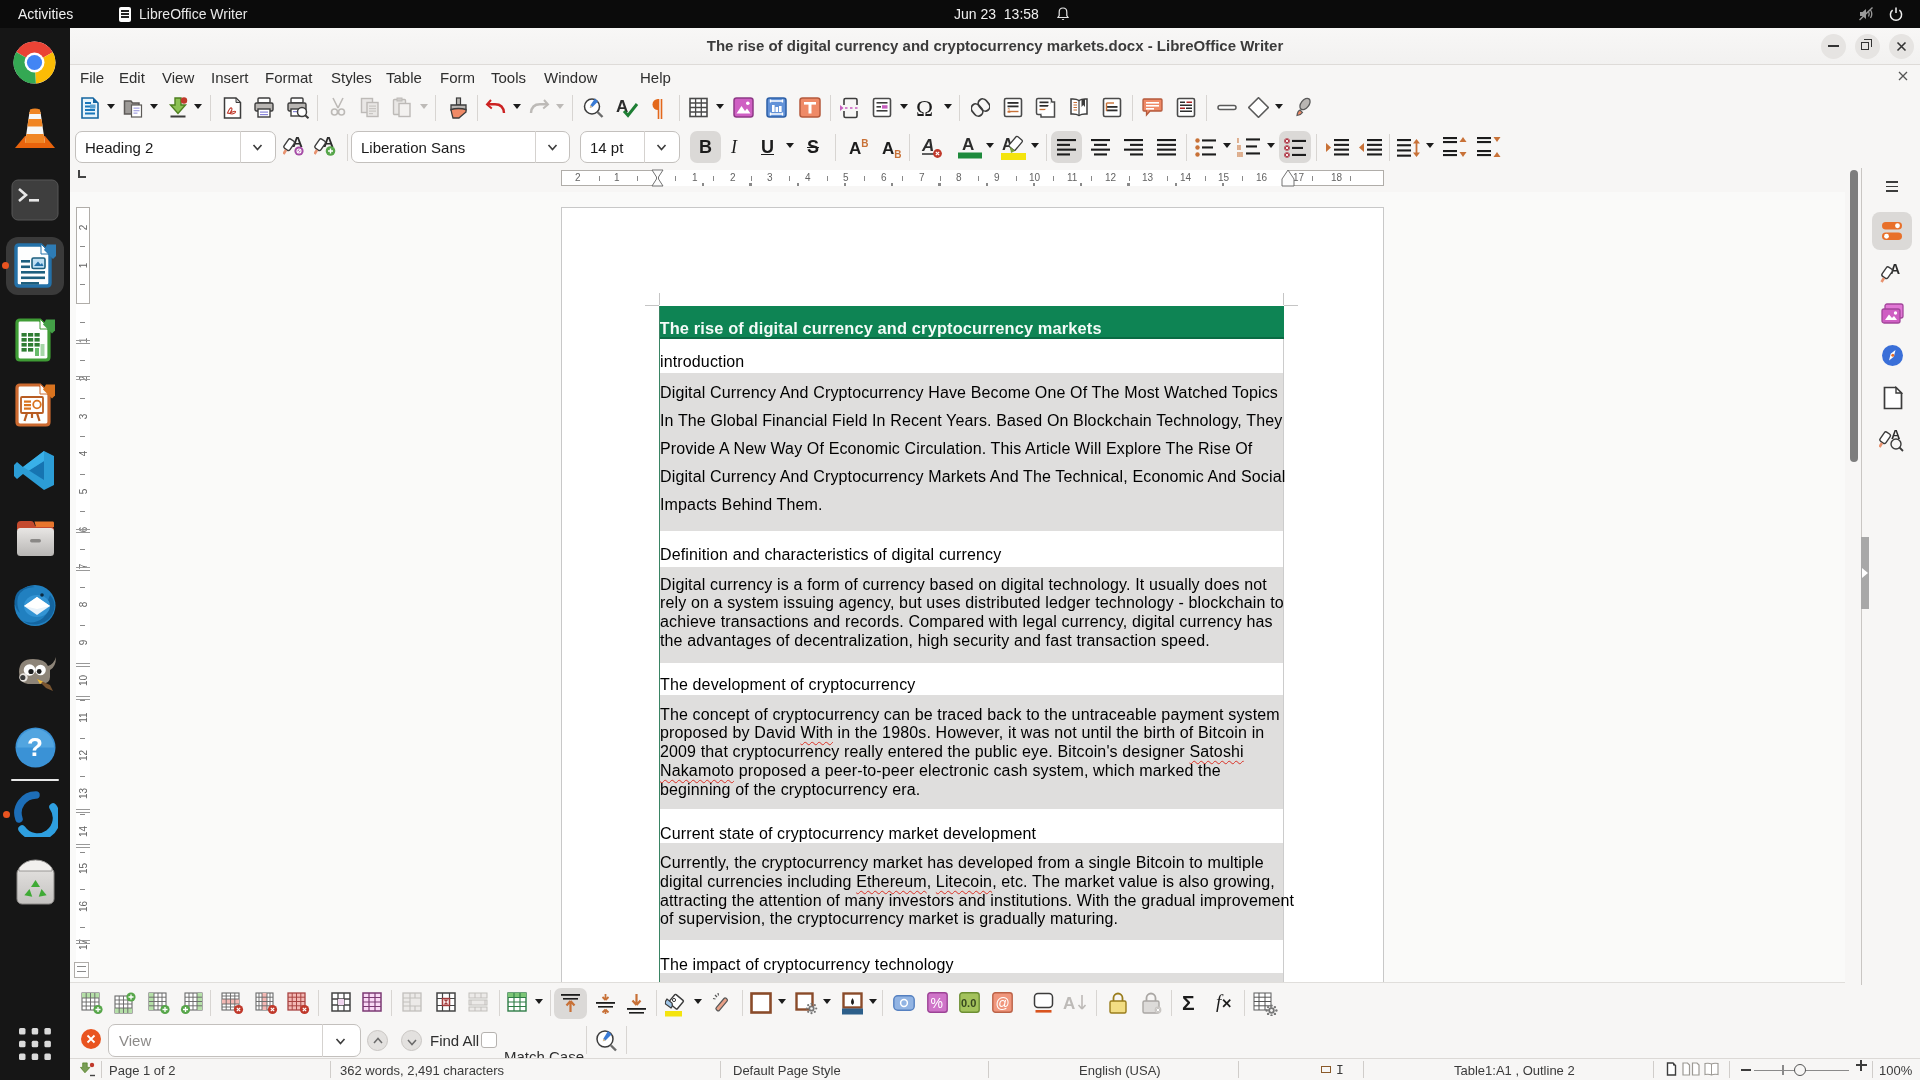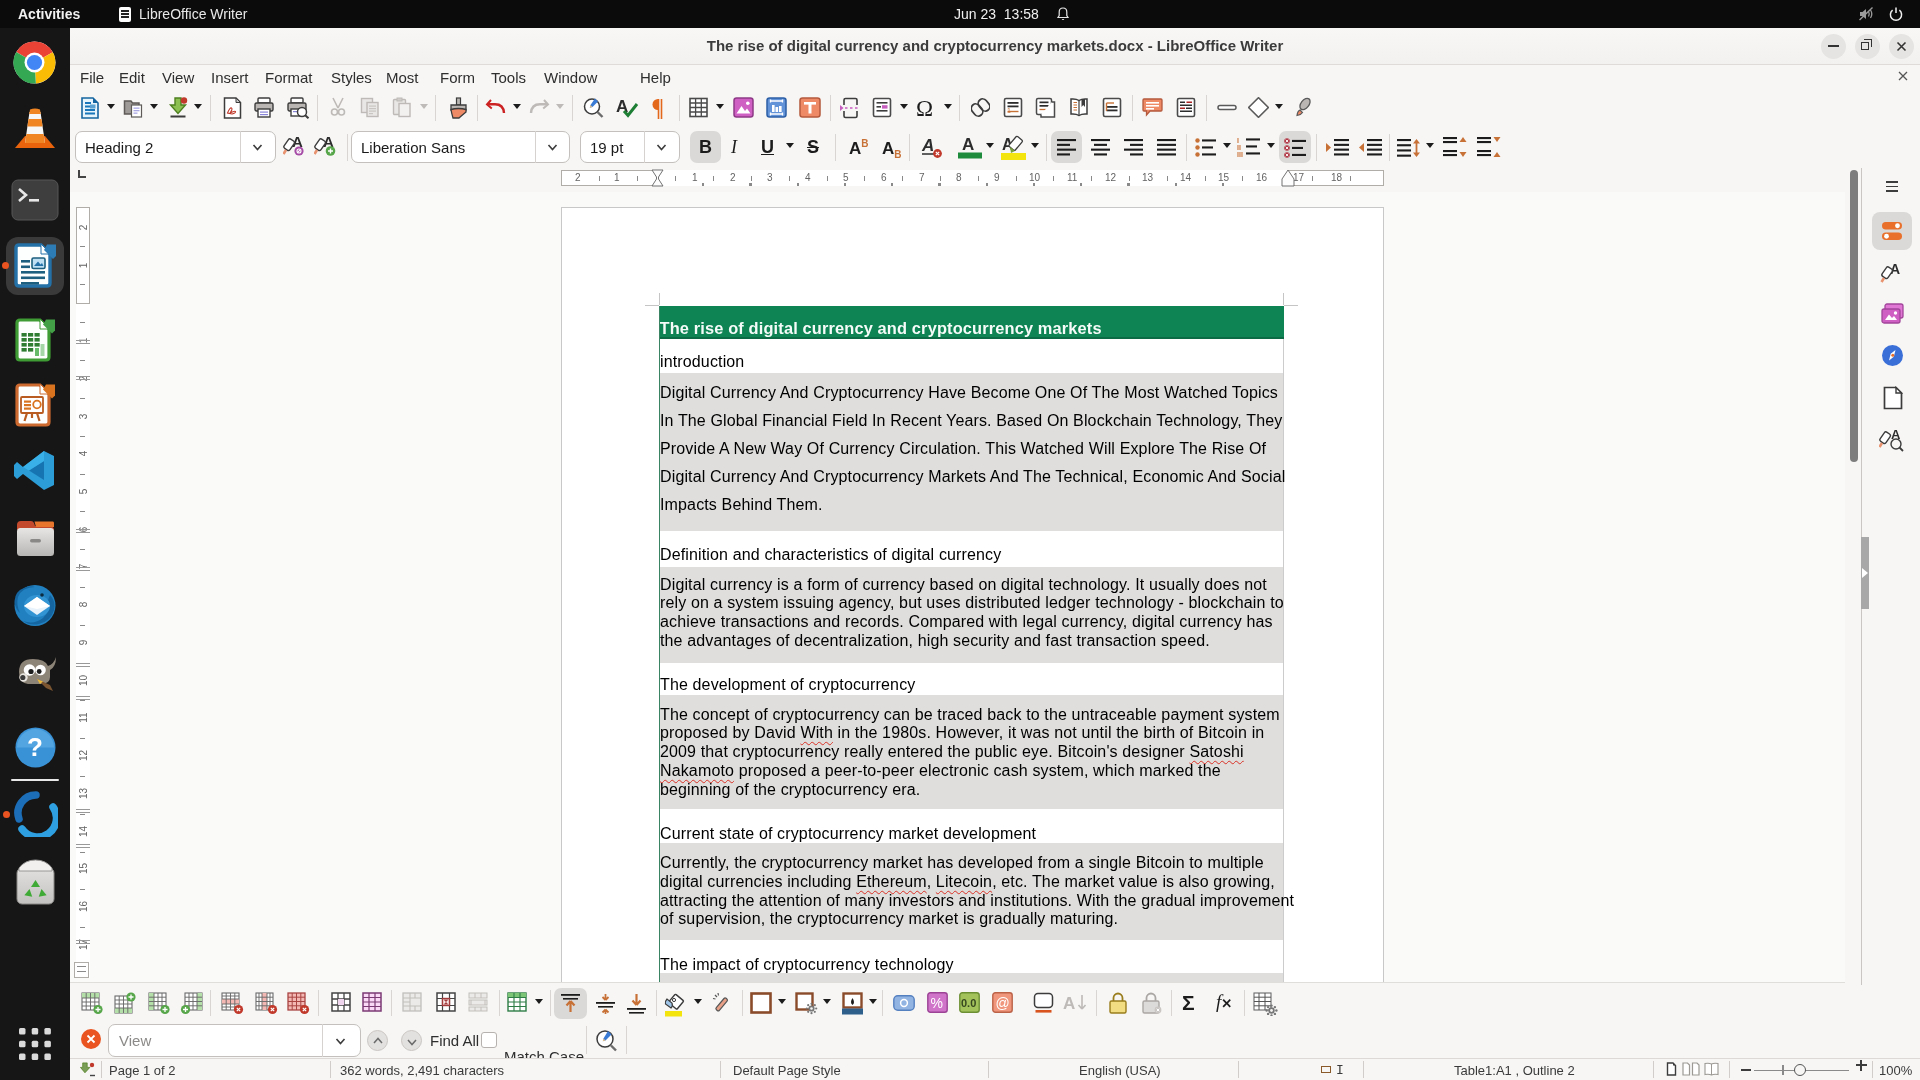--- a/index.html
+++ b/index.html
@@ -4,21 +4,21 @@
 <style>
   * { margin:0; padding:0; box-sizing:border-box; }
   html,body { width:1920px; height:1080px; overflow:hidden; background:#000; font-family:"Liberation Sans",sans-serif; }
   .abs { position:absolute; }
   .tbtxt { color:#2e2e2e; }
 </style>
 </head>
 <body>
 
 <div class="abs" style="left:0;top:0;width:1920px;height:28px;background:#0b0b0b;"></div>
-<div class="abs" style="left:18px;top:6px;color:#f1f1f1;font-size:14px;font-weight:bold;">Activities</div>
+<div class="abs" style="left:18px;top:6px;color:#f1f1f1;font-size:14px;">Activities</div>
 <div class="abs" style="left:119px;top:7px;width:12px;height:15px;background:#fdfdfd;border-radius:2px;"></div>
 <div class="abs" style="left:121px;top:10px;width:8px;height:2px;background:#222;"></div>
 <div class="abs" style="left:121px;top:13px;width:8px;height:2px;background:#222;"></div>
 <div class="abs" style="left:121px;top:16px;width:8px;height:2px;background:#222;"></div>
 <div class="abs" style="left:139px;top:6px;color:#e8e8e8;font-size:14px;">LibreOffice Writer</div>
 <div class="abs" style="left:954px;top:6px;color:#f1f1f1;font-size:14px;">Jun 23&nbsp; 13:58</div>
 <svg class="abs" style="left:1055px;top:6px;" width="16" height="16" viewBox="0 0 16 16">
     <path d="M8 2 C5.6 2 4.2 3.8 4.2 6 L4.2 9.5 L3 11.5 L13 11.5 L11.8 9.5 L11.8 6 C11.8 3.8 10.4 2 8 2 Z" fill="none" stroke="#e6e6e6" stroke-width="1.2"></path>
     <path d="M6.7 13 a1.4 1.4 0 0 0 2.6 0 Z" fill="#e6e6e6"></path>
   </svg>
@@ -209,21 +209,21 @@
 <svg class="abs" style="left:1895px;top:40px;" width="13" height="13" viewBox="0 0 13 13">
     <path d="M2.5 2.5 L10.5 10.5 M10.5 2.5 L2.5 10.5" stroke="#333" stroke-width="1.6"></path>
   </svg>
 
 <div class="abs tbtxt" style="left:80px;top:69px;font-size:15px;">File</div>
 <div class="abs tbtxt" style="left:119px;top:69px;font-size:15px;">Edit</div>
 <div class="abs tbtxt" style="left:162px;top:69px;font-size:15px;">View</div>
 <div class="abs tbtxt" style="left:211px;top:69px;font-size:15px;">Insert</div>
 <div class="abs tbtxt" style="left:265px;top:69px;font-size:15px;">Format</div>
 <div class="abs tbtxt" style="left:331px;top:69px;font-size:15px;">Styles</div>
-<div class="abs tbtxt" style="left:386px;top:69px;font-size:15px;">Most</div>
+<div class="abs tbtxt" style="left:386px;top:69px;font-size:15px;">Table</div>
 <div class="abs tbtxt" style="left:440px;top:69px;font-size:15px;">Form</div>
 <div class="abs tbtxt" style="left:491px;top:69px;font-size:15px;">Tools</div>
 <div class="abs tbtxt" style="left:544px;top:69px;font-size:15px;">Window</div>
 <div class="abs tbtxt" style="left:640px;top:69px;font-size:15px;">Help</div>
 <svg class="abs" style="left:1897px;top:70px;" width="12" height="12" viewBox="0 0 12 12">
     <path d="M2 2 L10 10 M10 2 L2 10" stroke="#555" stroke-width="1.3"></path>
   </svg>
 
 <style>
  .i1 { position:absolute; top:97px; }
@@ -462,21 +462,21 @@
     <path d="M16.5 14.5 L16.5 19.5 M14 17 L19 17" stroke="#fff" stroke-width="1.4"></path>
   </svg>
 <div class="s2" style="left:347px;"></div>
 <div class="combo" style="left:351px;width:219px;"></div>
 <div class="abs" style="left:361px;top:139px;font-size:15px;color:#1a1a1a;">Liberation Sans</div>
 <div class="cdiv" style="left:535px;"></div>
 <svg class="chev" style="left:547px;top:142px;" viewBox="0 0 11 11">
     <path d="M1.5 3 L5.5 7.5 L9.5 3" fill="none" stroke="#3c3c3c" stroke-width="1.6"></path>
   </svg>
 <div class="combo" style="left:580px;width:100px;"></div>
-<div class="abs" style="left:590px;top:139px;font-size:15px;color:#1a1a1a;">19 pt</div>
+<div class="abs" style="left:590px;top:139px;font-size:15px;color:#1a1a1a;">14 pt</div>
 <div class="cdiv" style="left:644px;"></div>
 <svg class="chev" style="left:656px;top:142px;" viewBox="0 0 11 11">
     <path d="M1.5 3 L5.5 7.5 L9.5 3" fill="none" stroke="#3c3c3c" stroke-width="1.6"></path>
   </svg>
 <div class="abtn" style="left:690px;width:31px;"></div>
 <div class="abs" style="left:699px;top:137px;font-size:18px;font-weight:bold;color:#1c1c1c;">B</div>
 <div class="abs" style="left:731px;top:137px;font-size:18px;font-style:italic;font-family:'Liberation Serif',serif;color:#1c1c1c;">I</div>
 <div class="abs" style="left:761px;top:137px;font-size:18px;text-decoration:underline;color:#1c1c1c;font-weight:bold;">U</div>
 <div class="dd2" style="left:786px;"></div>
 <div class="abs" style="left:807px;top:137px;font-size:18px;text-decoration:line-through;color:#1c1c1c;font-weight:bold;">S</div>
@@ -713,21 +713,21 @@
 <div class="trow" style="top:695px;height:114px;background:#dfdedd;"></div>
 <div class="trow" style="top:843px;height:97px;background:#dfdedd;"></div>
 <div class="trow" style="top:973px;height:9px;background:#dfdedd;"></div>
 
 <div class="abs" style="left:659px;top:306px;width:1px;height:676px;background:#3a8463;"></div>
 <div class="abs" style="left:1283px;top:339px;width:1px;height:643px;background:#cccccc;"></div>
 
 <div class="dline" style="top:352.5px;">introduction</div>
 <div class="dline" style="top:384px;">Digital Currency And Cryptocurrency Have Become One Of The Most Watched Topics</div>
 <div class="dline" style="top:412px;">In The Global Financial Field In Recent Years. Based On Blockchain Technology, They</div>
-<div class="dline" style="top:440px;">Provide A New Way Of Currency Circulation. This Watched Will Explore The Rise Of</div>
+<div class="dline" style="top:440px;">Provide A New Way Of Economic Circulation. This Article Will Explore The Rise Of</div>
 <div class="dline" style="top:468px;">Digital Currency And Cryptocurrency Markets And The Technical, Economic And Social</div>
 <div class="dline" style="top:496px;">Impacts Behind Them.</div>
 <div class="dline" style="top:546.3px;">Definition and characteristics of digital currency</div>
 <div class="dline" style="top:575.5px;">Digital currency is a form of currency based on digital technology. It usually does not</div>
 <div class="dline" style="top:594.3px;">rely on a system issuing agency, but uses distributed ledger technology - blockchain to</div>
 <div class="dline" style="top:613.1px;">achieve transactions and records. Compared with legal currency, digital currency has</div>
 <div class="dline" style="top:631.9px;">the advantages of decentralization, high security and fast transaction speed.</div>
 <div class="dline" style="top:675.6px;">The development of cryptocurrency</div>
 <div class="dline" style="top:705.6px;">The concept of cryptocurrency can be traced back to the untraceable payment system</div>
 <div class="dline" style="top:724.4px;">proposed by David <span class="sq">With</span> in the 1980s. However, it was not until the birth of Bitcoin in</div>

